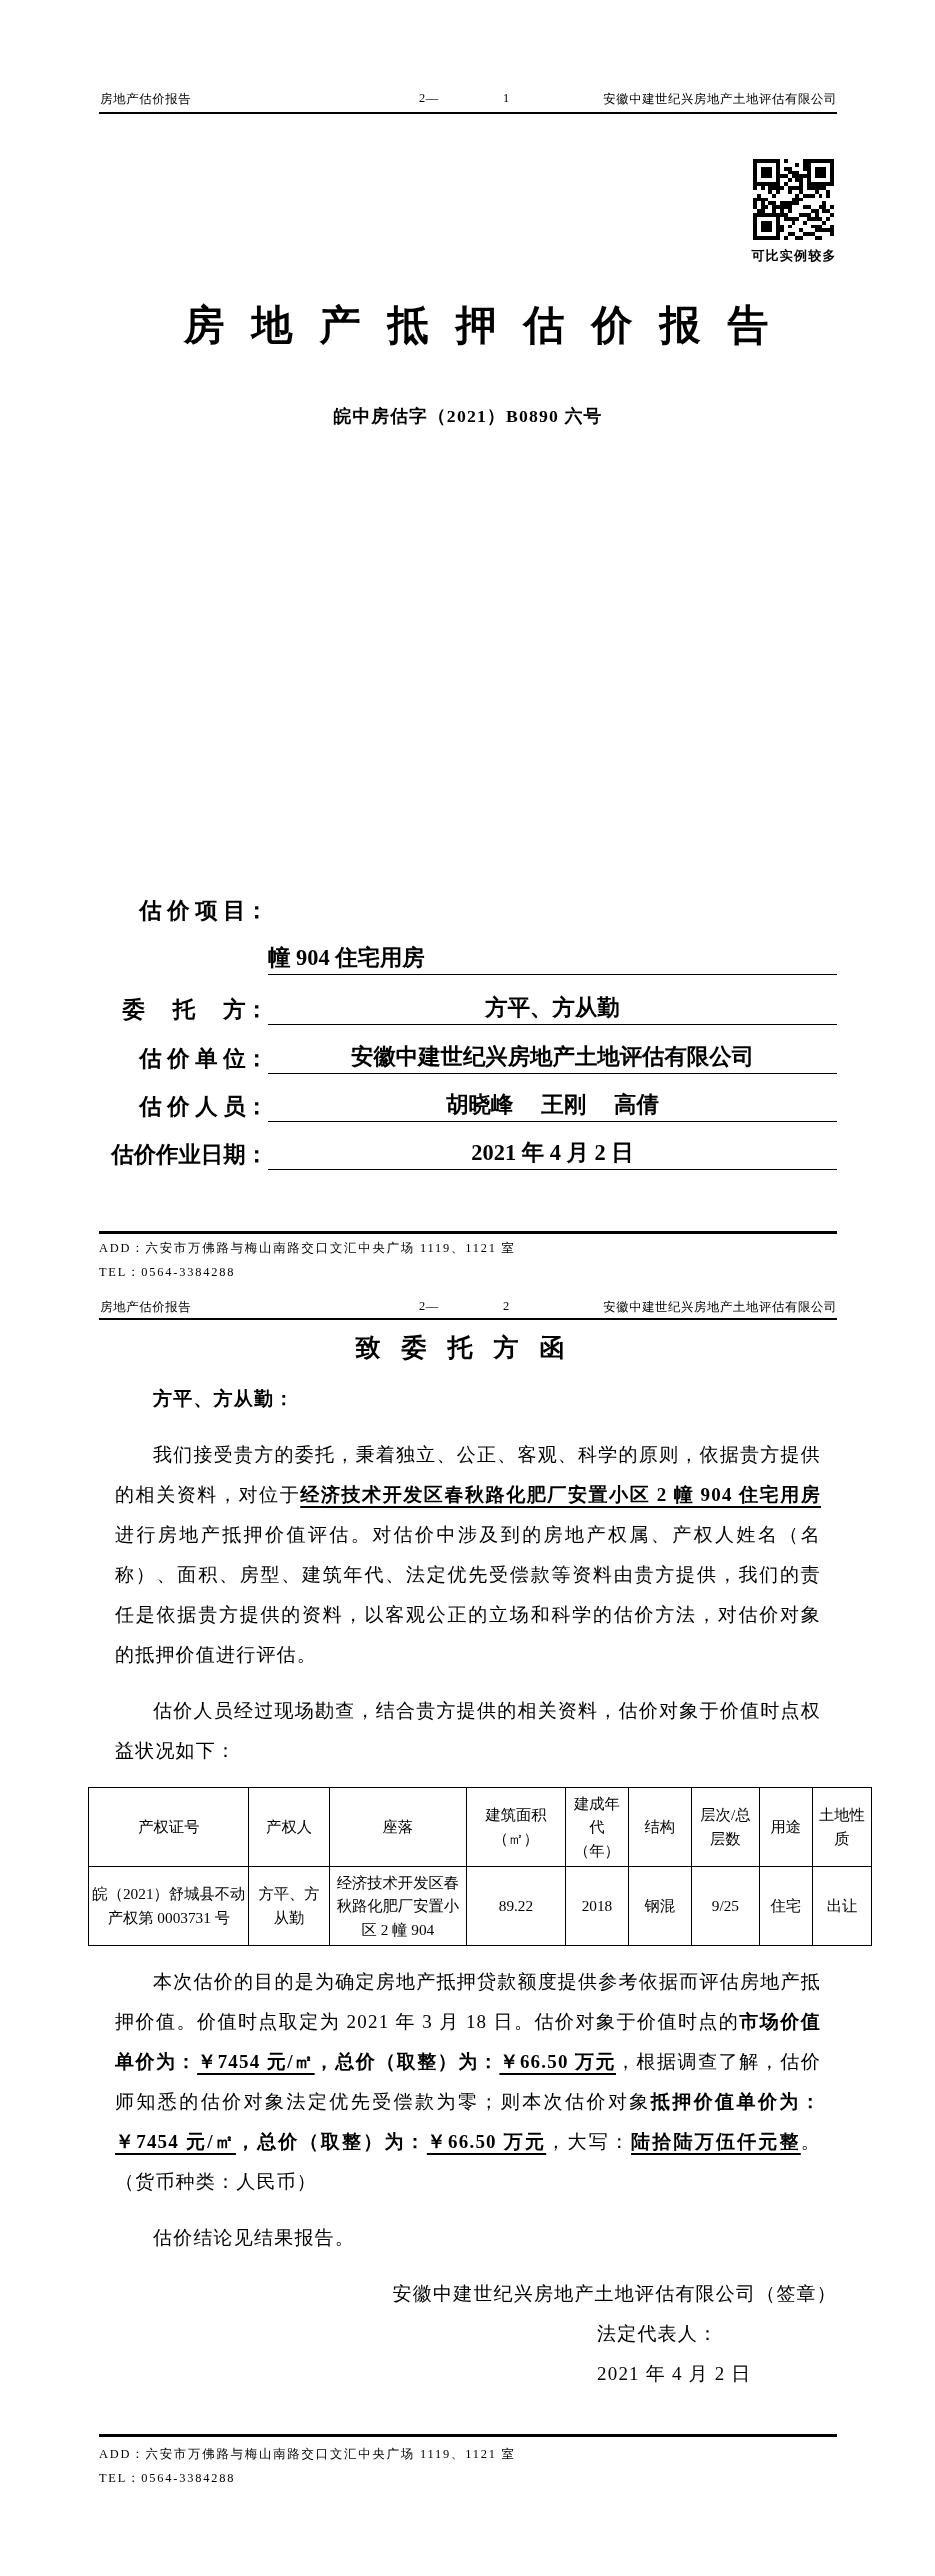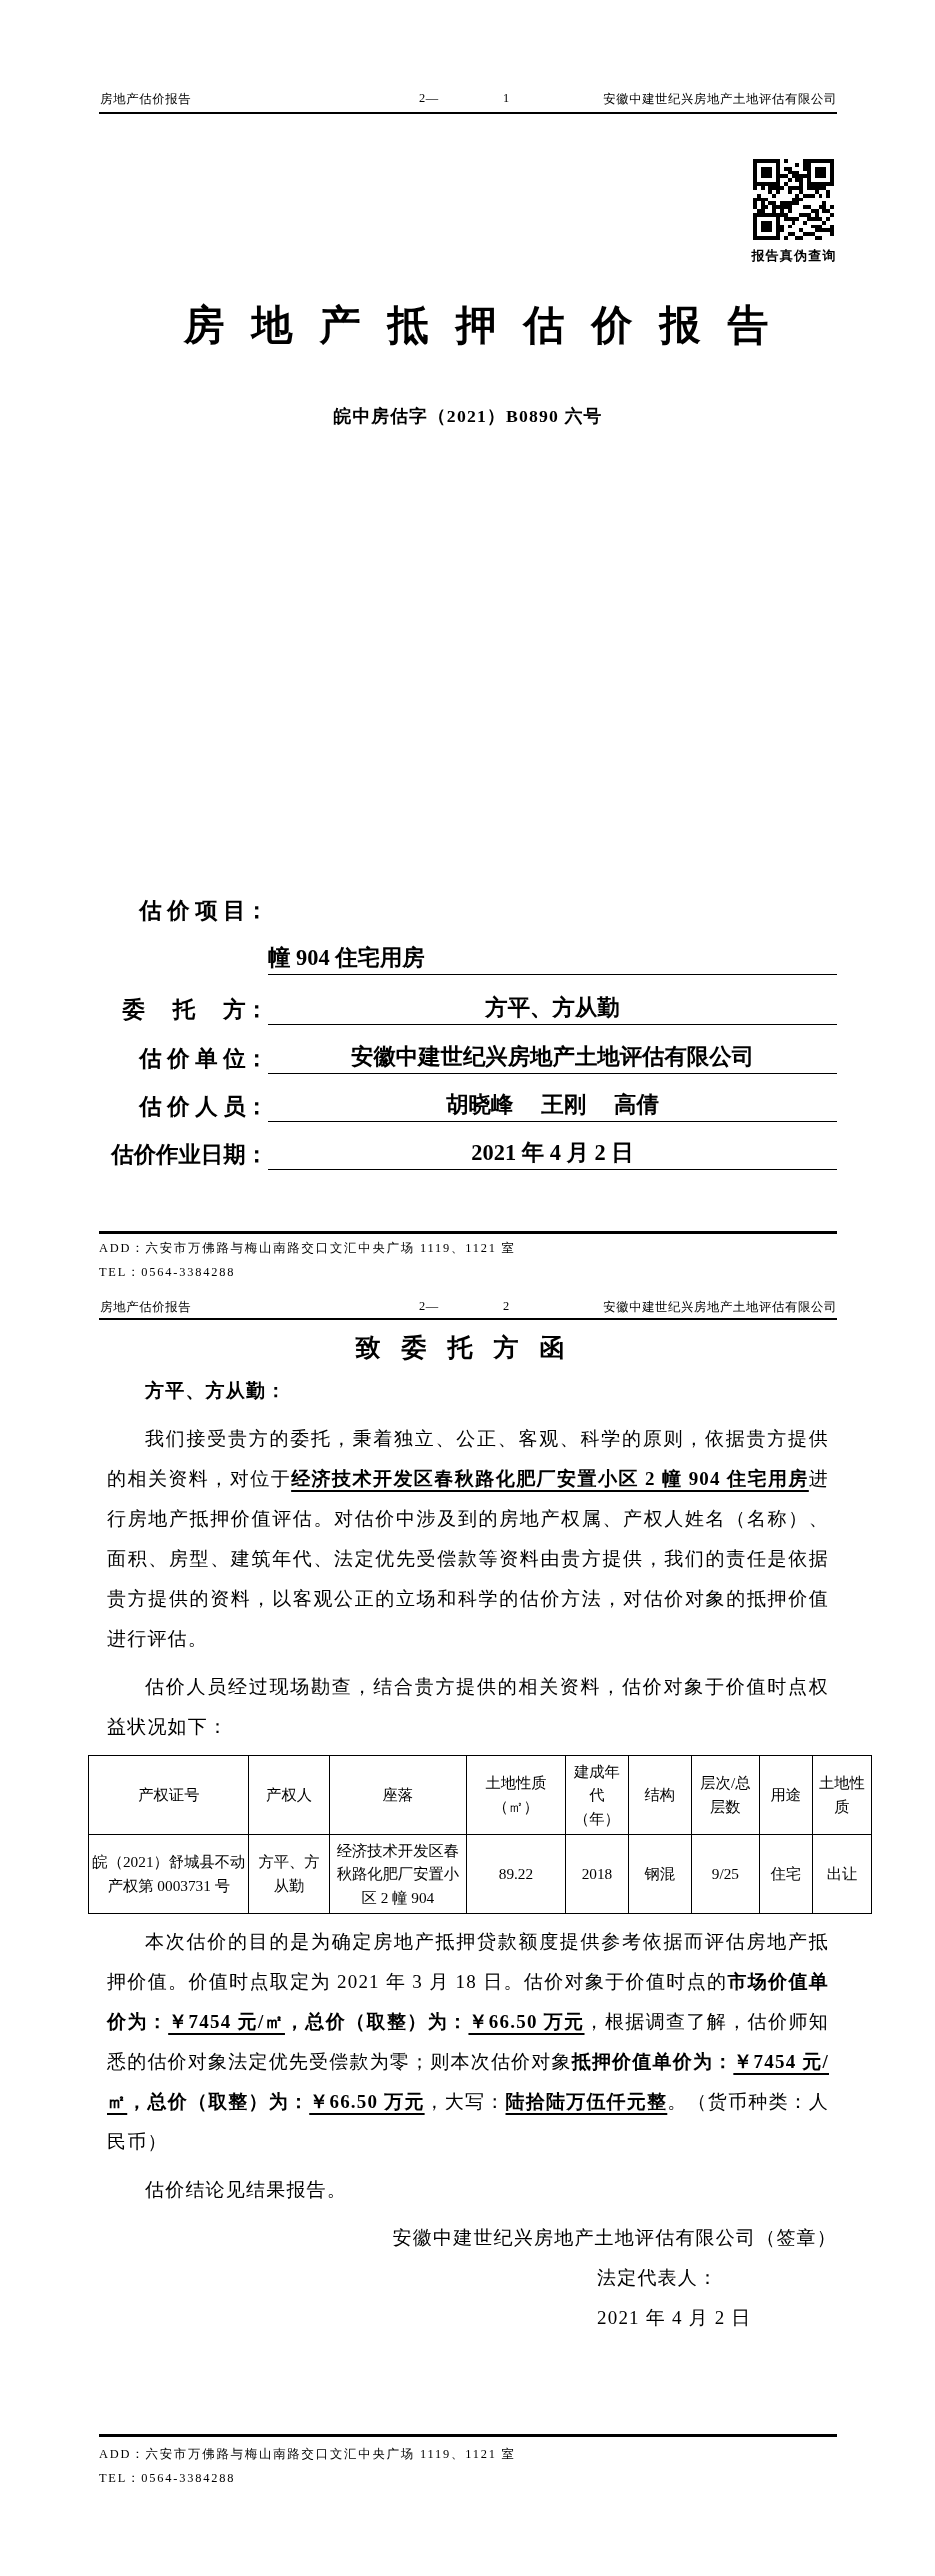--- a/index.html
+++ b/index.html
@@ -21,21 +21,21 @@
   .qrcap{position:absolute;left:738px;top:247px;width:112px;text-align:center;font-weight:bold;font-size:13px;letter-spacing:1.2px;}
   .covtitle{position:absolute;left:0;top:298px;width:936px;text-align:center;font-size:41px;font-weight:bold;letter-spacing:27px;text-indent:27px;padding-left:8px;}
   .covno{position:absolute;left:0;top:404px;width:936px;text-align:center;font-size:17.7px;font-weight:bold;letter-spacing:1.2px;}
   .form-row{position:absolute;left:99px;width:738px;display:flex;align-items:flex-end;height:31px;font-size:22.4px;font-weight:bold;}
   .form-label{flex:0 0 169px;white-space:pre;text-align:right;}
   .form-value{flex:1;border-bottom:1.8px solid #000;text-align:center;padding-bottom:1.2px;white-space:nowrap;}
   .form-value.vleft{text-align:left;}
   
   .lettitle{position:absolute;left:0;top:1330px;width:936px;text-align:center;font-size:25px;font-weight:bold;letter-spacing:21px;text-indent:21px;}
   .flow{position:absolute;left:99px;top:1363px;width:738px;font-size:19px;letter-spacing:1.2px;line-height:40px;text-align:justify;}
-  .flow p{margin:8px;text-indent:2em;}
+  .flow p{margin:16px;text-indent:2em;}
   .salut{font-weight:bold;text-indent:0;}
   .seg-b{font-weight:bold;}
   .seg-u{text-decoration:underline;text-underline-offset:4.7px;text-decoration-thickness:1.8px;}
   table.prop{border-collapse:collapse;width:784px;margin-left:-10.6px;table-layout:fixed;
              font-size:15.3px;letter-spacing:0;line-height:1.55;text-align:center;}
   table.prop th,table.prop td{border:1.2px solid #000;padding:3.5px 2.4px;font-weight:normal;vertical-align:middle;}
   table.prop{border:1.8px solid #000;}
   .sign-co{text-align:right;text-indent:0;}
   .sign-rep,.sign-date{margin-left:498px;text-indent:0;}
   .c1{width:155px}.c2{width:78px}.c3{width:133px}.c4{width:96px}.c5{width:61px}
@@ -492,21 +492,21 @@
         <i></i>
         <i></i>
         <i></i>
         <i class="on"></i>
         <i class="on"></i>
         <i></i>
         <i></i>
         <i></i>
       </div>
   </div>
-  <div class="qrcap">报告真伪查询</div>
+  <div class="qrcap">可比实例较多</div>
 
   <div class="covtitle">房地产抵押估价报告</div>
   <div class="covno">皖中房估字（2021）B0890 六号</div>
 
   <div class="form-row" style="top:895px">
     <span class="form-label">估 价 项 目：</span>
   </div>
   <div class="form-row" style="top:944px">
     <span class="form-label"></span>
     <span class="form-value vleft">幢 904 住宅用房</span>
@@ -562,21 +562,21 @@
         <col class="c6">
           <col class="c7">
           <col class="c8">
           <col class="c9">
       </colgroup>
       <thead>
         <tr>
             <th>产权证号</th>
             <th>产权人</th>
             <th>座落</th>
-            <th>土地性质（㎡）</th>
+            <th>建筑面积（㎡）</th>
             <th>建成年代（年）</th>
             <th>结构</th>
             <th>层次/总层数</th>
             <th>用途</th>
             <th>土地性质</th>
           </tr>
       </thead>
       <tbody>
           <tr>
             <td>皖（2021）舒城县不动产权第 0003731 号</td>

